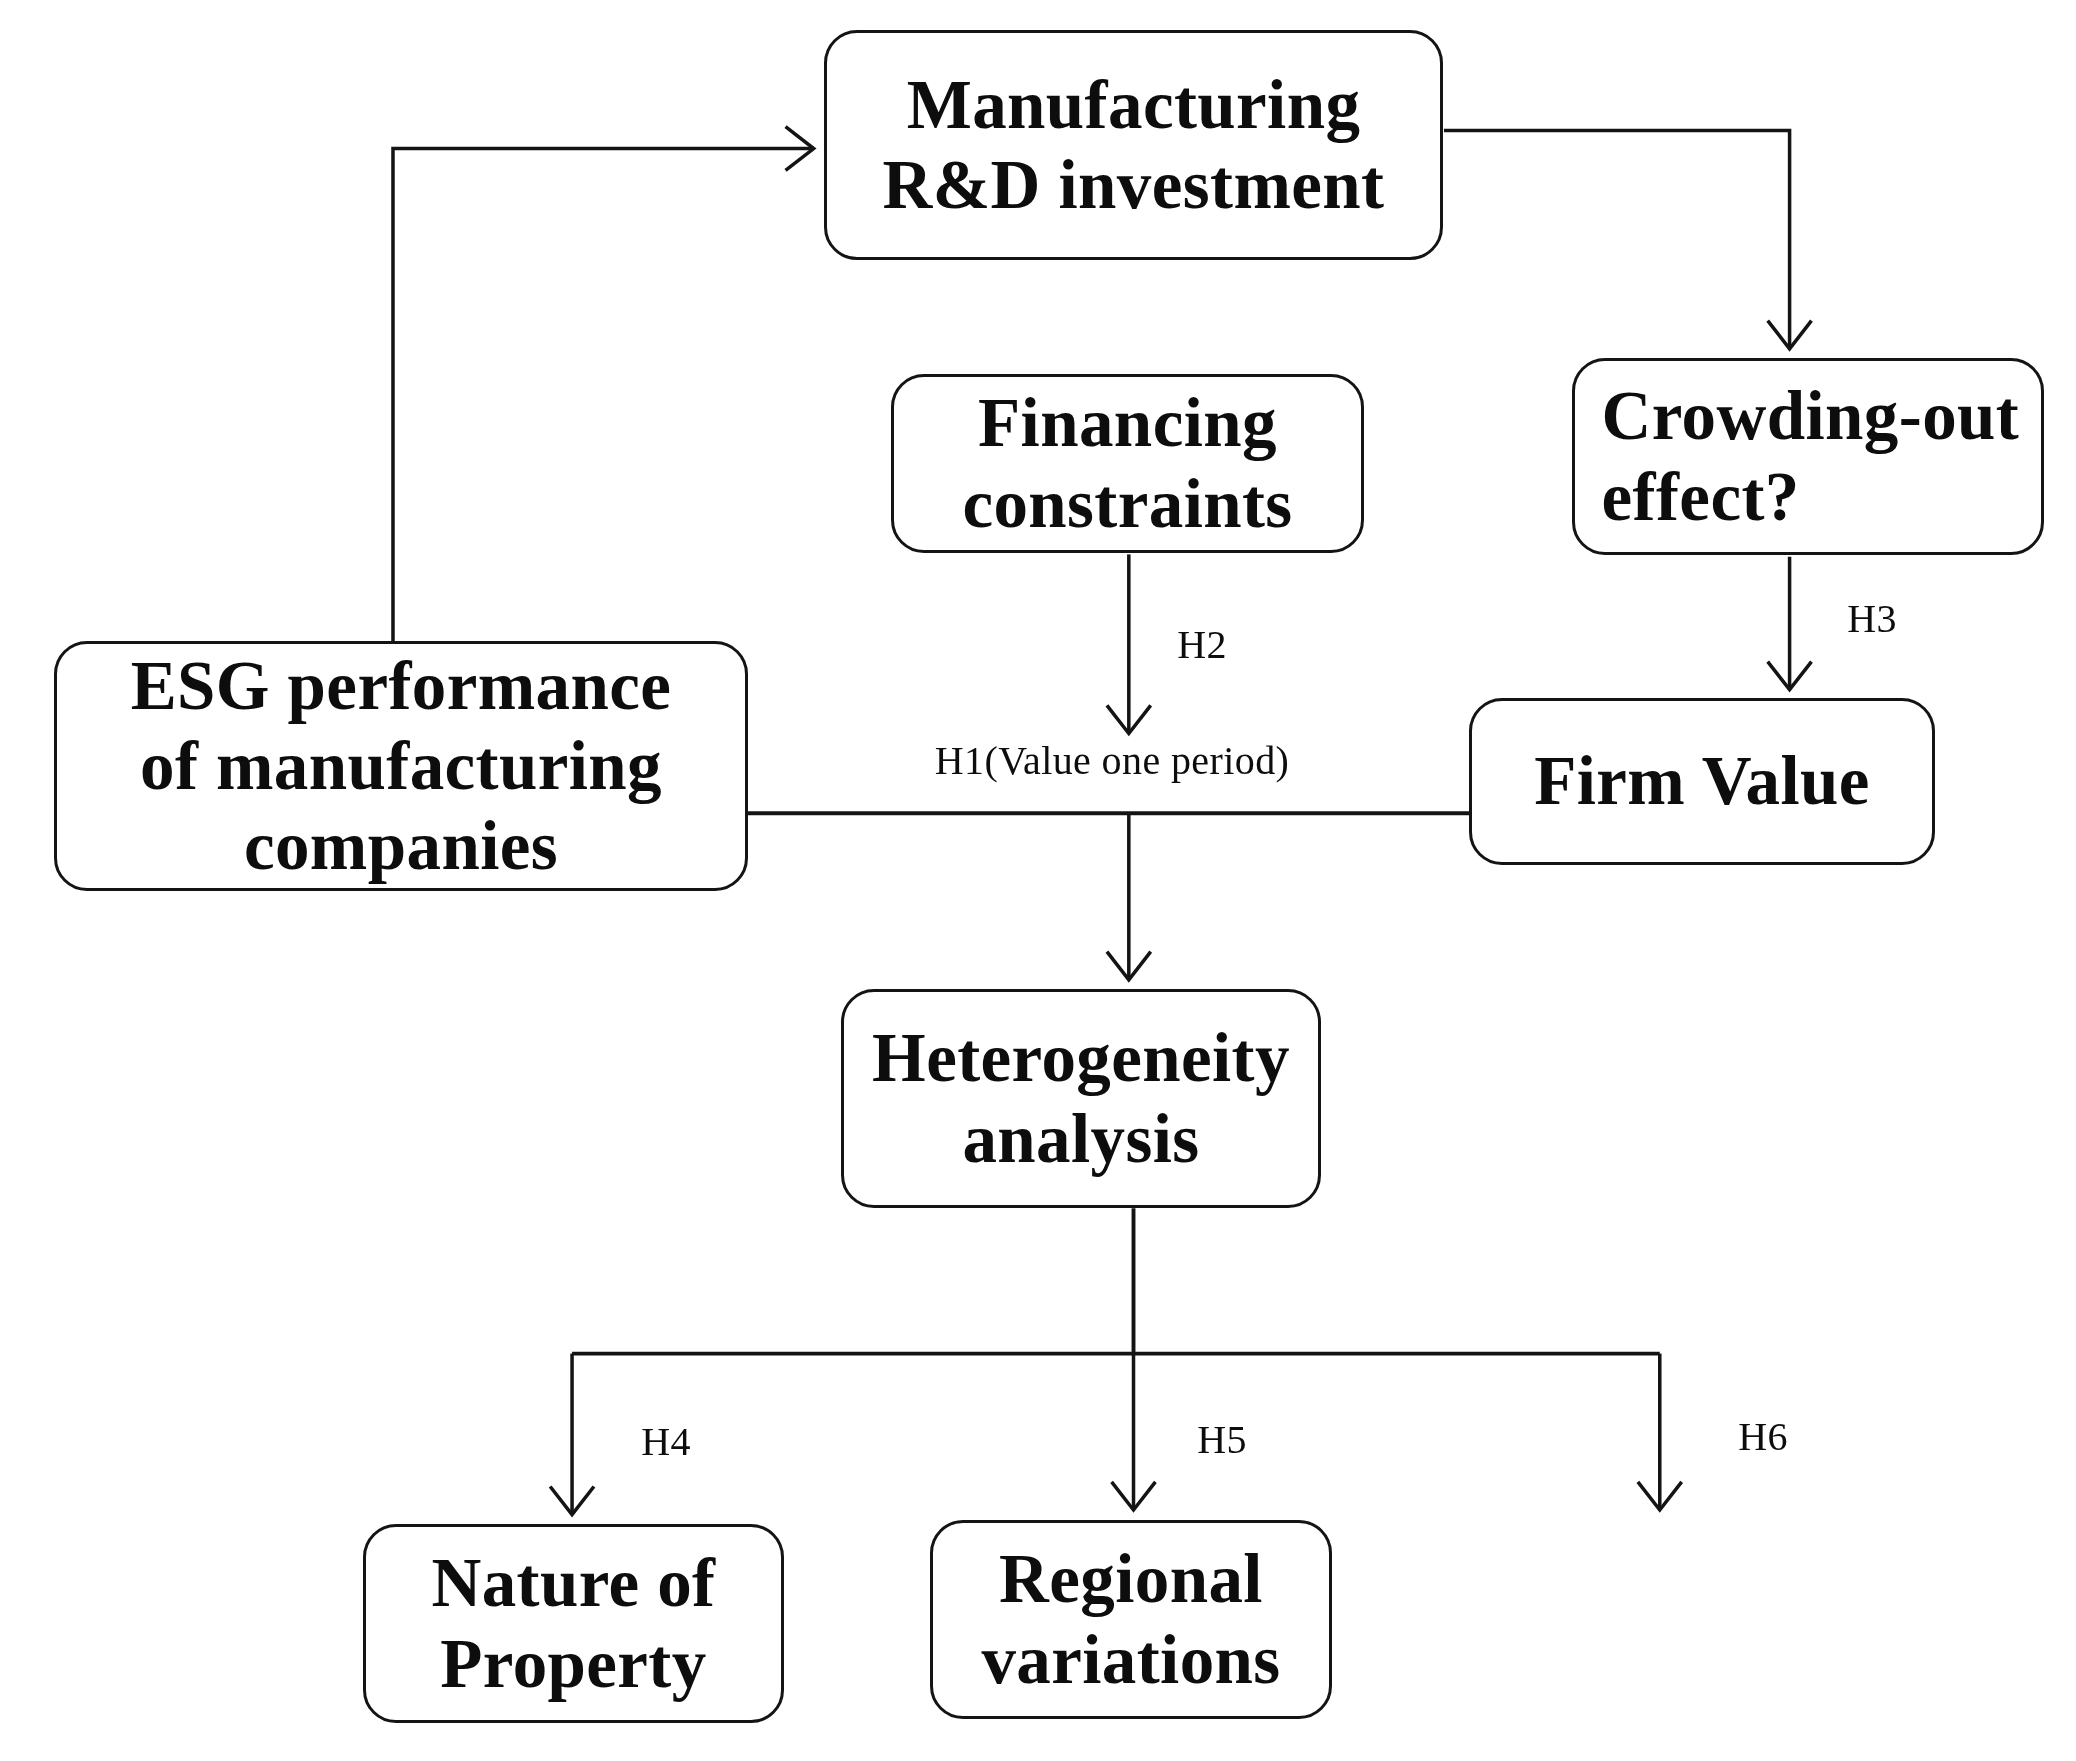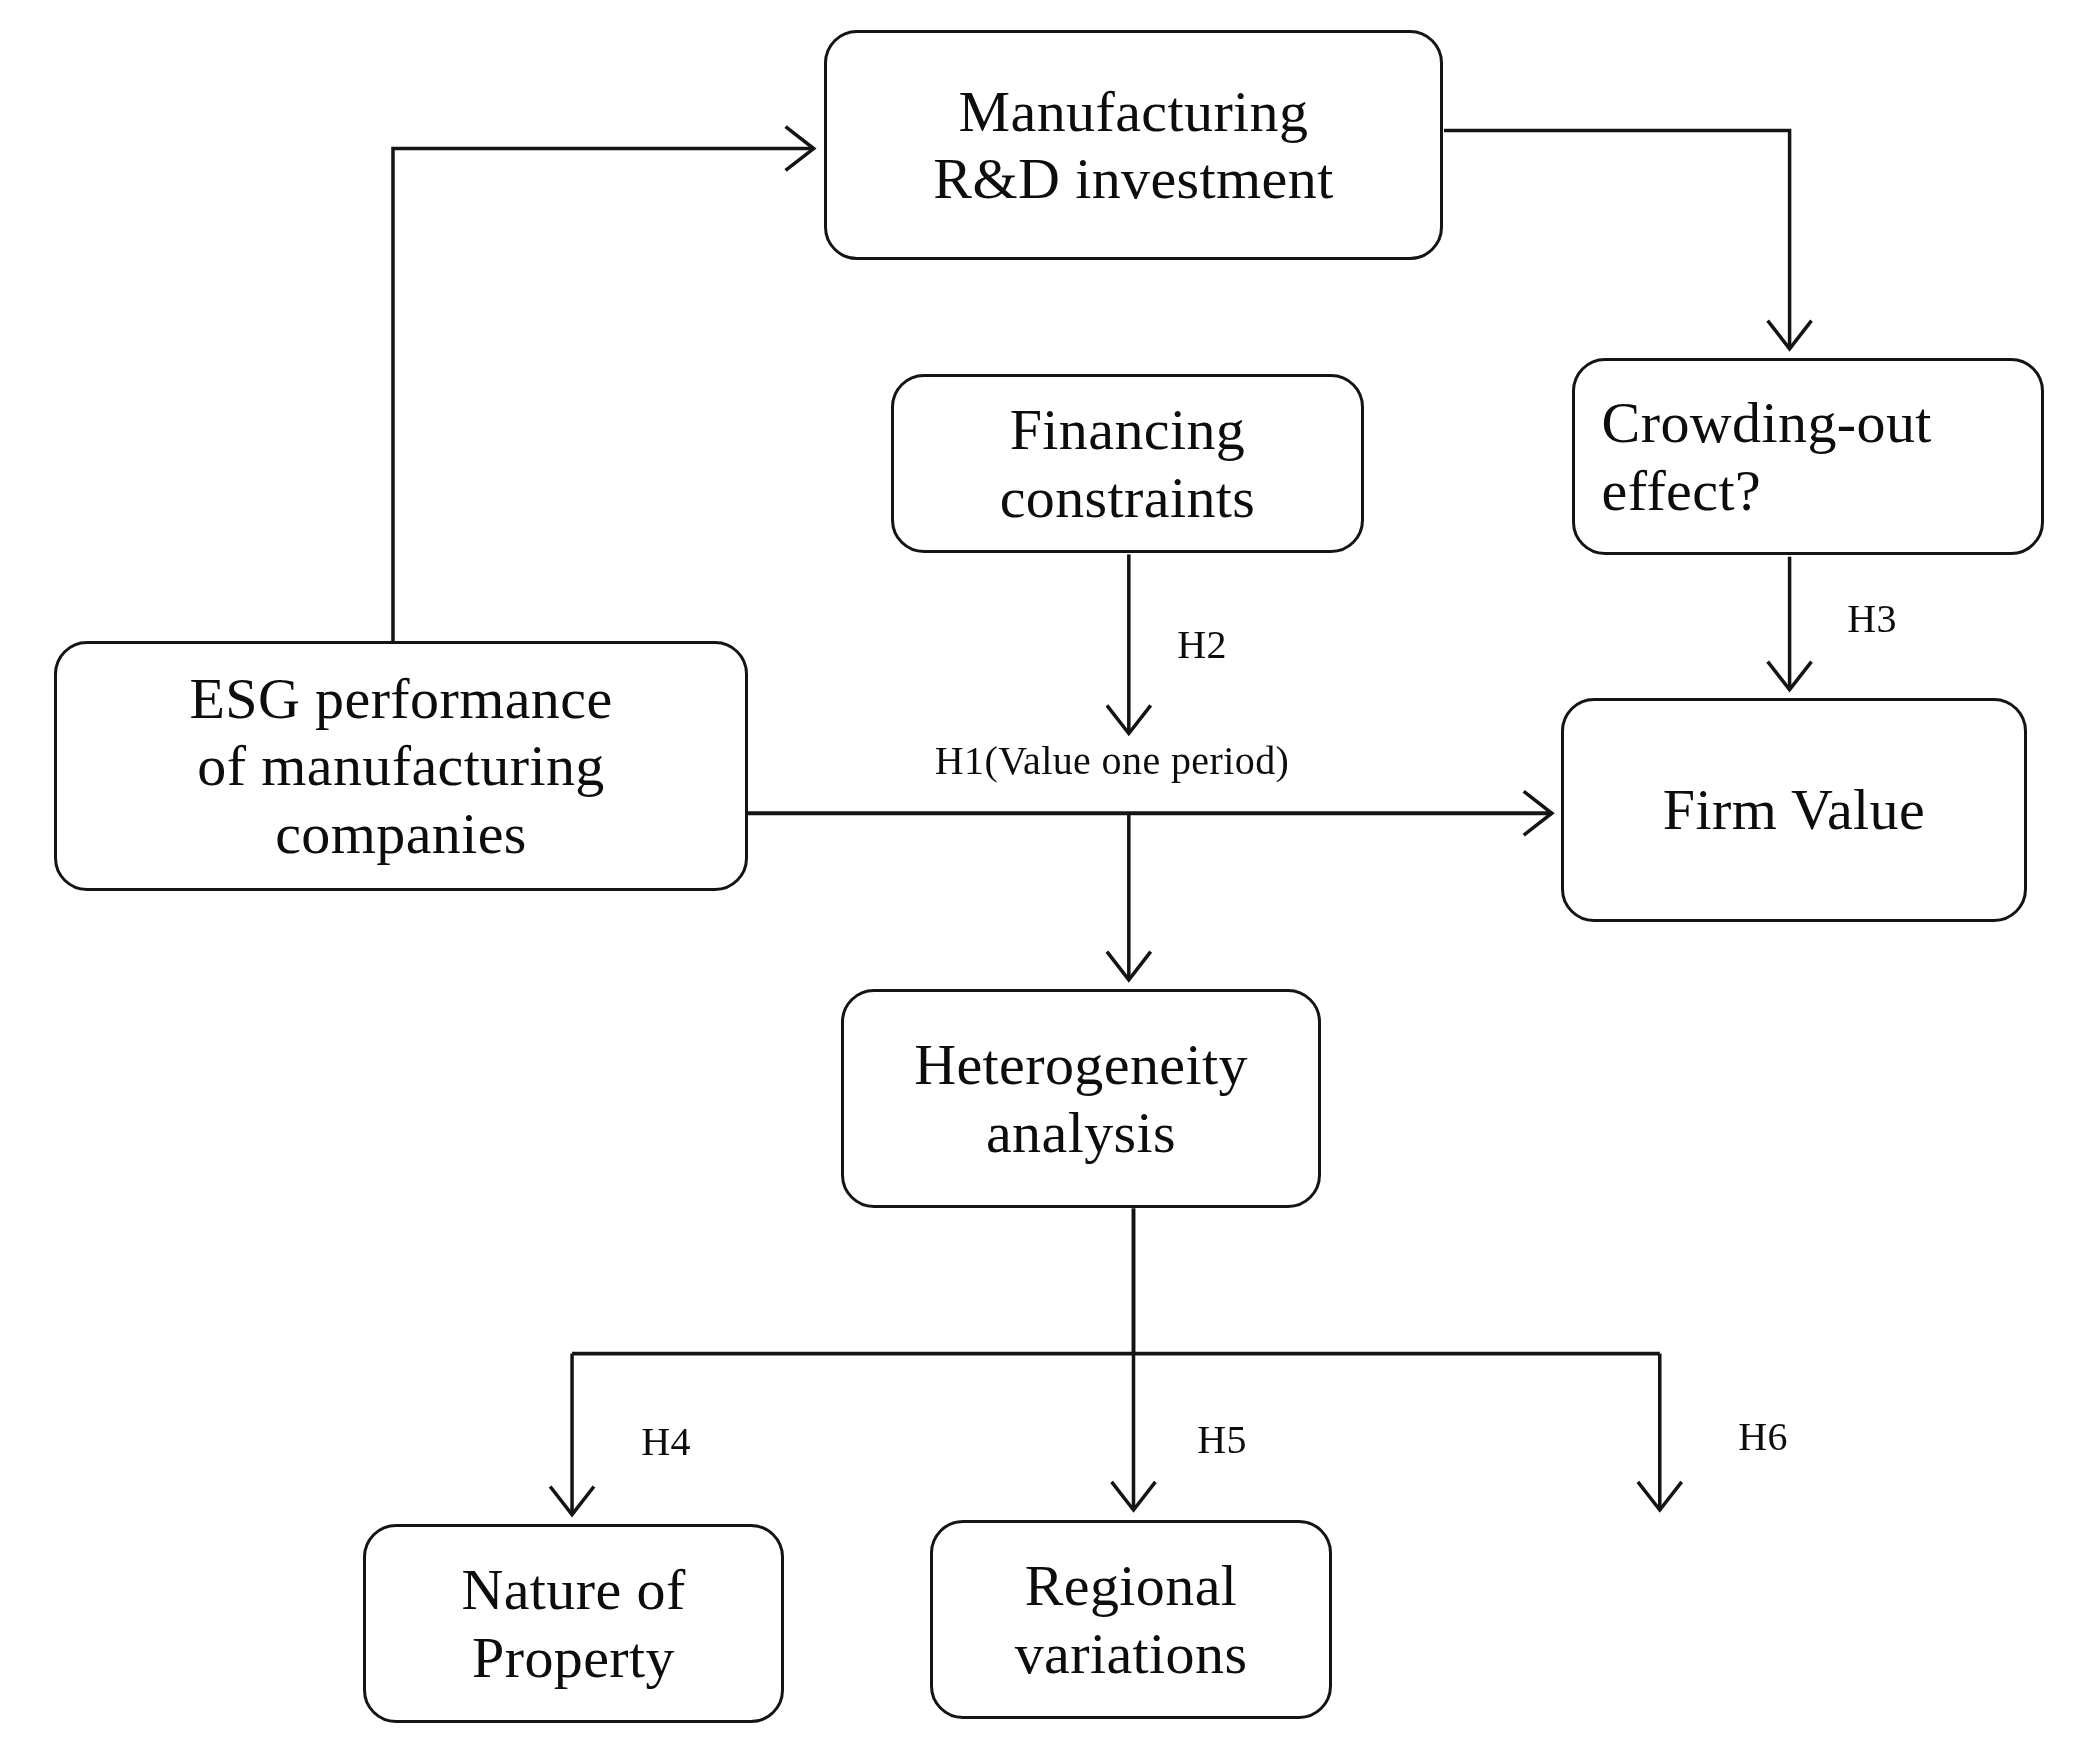--- a/index.html
+++ b/index.html
@@ -26,44 +26,45 @@
   .node {
     position: absolute;
     box-sizing: border-box;
     border: 3.9px solid #141414;
     border-radius: 33px;
     background: #ffffff;
     display: flex;
     align-items: center;
     justify-content: center;
     text-align: center;
-    font-size: 58px;
+    font-size: 69px;
     line-height: 1.16;
     white-space: pre-line;
     letter-spacing: 0.4px;
+    font-weight: bold;
   }
   .node.left-align {
     justify-content: flex-start;
     text-align: left;
     padding-left: 26.6px;
     padding-right: 7.8px;
   }
   .edge-label {
     position: absolute;
     transform: translate(-50%, -50%);
     font-size: 40px;
     white-space: nowrap;
     letter-spacing: 0.4px;
   }
   
   #node-manufacturing { left: 824px; top: 30px;   width: 619px; height: 230px; }
   #node-financing     { left: 891px; top: 374px;  width: 473px; height: 179px; }
   #node-crowding      { left: 1572px; top: 358px;  width: 472px; height: 197px; }
   #node-esg           { left: 54px;   top: 641px;  width: 694px; height: 250px; }
-  #node-firm          { left: 1561px; top: 698px;  width: 466px; height: 224px; text-align: center; }
+  #node-firm          { left: 1469px; top: 698px;  width: 466px; height: 167px; text-align: center; }
   #node-heterogeneity { left: 841px; top: 989px; width: 480px; height: 219px; }
   #node-nature        { left: 363px;  top: 1524px; width: 421px; height: 199px; }
   #node-regional      { left: 930px; top: 1520px; width: 402px; height: 199px; }
   #node-pollution     { left: 1472px; top: 1520px; width: 402px; height: 199px; }
   
   #label-h1 { left: 1112px; top: 760px;  }
   #label-h2 { left: 1202px; top: 644px;  }
   #label-h3 { left: 1872px; top: 618px;  }
   #label-h4 { left: 666px;  top: 1441px; }
   #label-h5 { left: 1222px; top: 1439px; }

